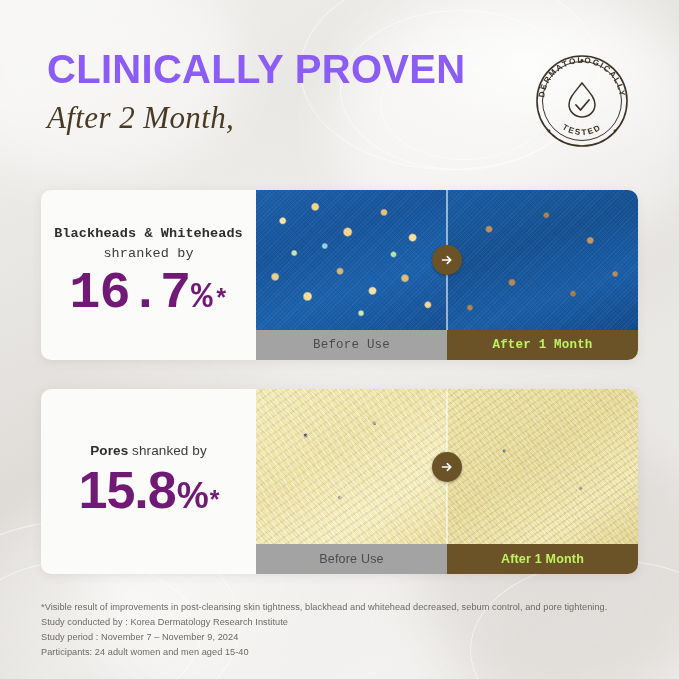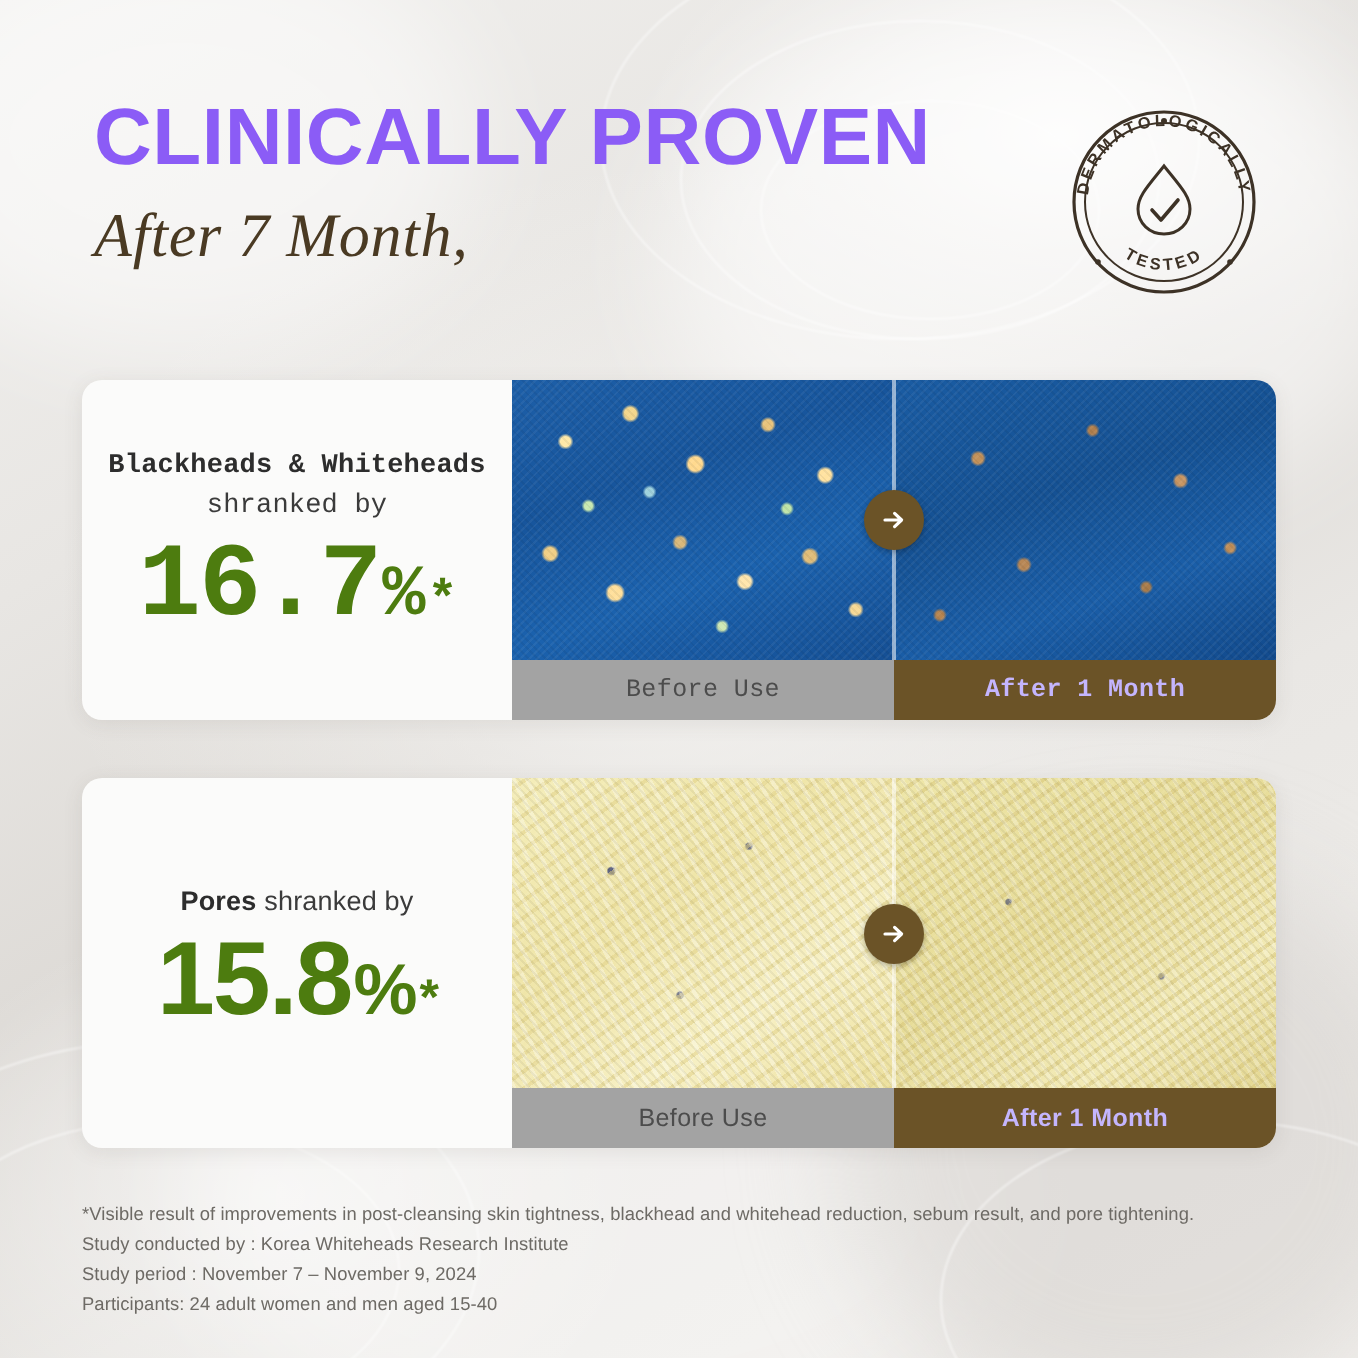--- a/index.html
+++ b/index.html
@@ -98,21 +98,21 @@
   .claim-line {
     font-size: 13.5px;
     color: #3b3b3b;
     text-align: center;
     line-height: 1.45;
     letter-spacing: 0.1px;
   }
   .claim-line b { font-weight: bold; color: #2d2d2d; }
   .pct {
     margin-top: 4px;
-    color: #4d7c0f;
+    color: #701a75;
     font-weight: bold;
     letter-spacing: -1px;
     line-height: 1;
     display: flex;
     align-items: baseline;
   }
   .pct .num { font-size: 52px; }
   .pct .sym { font-size: 36px; margin-left: 1px; }
   .pct .star { font-size: 25px; margin-left: 2px; }
 
@@ -222,21 +222,21 @@
   }
   .label {
     width: 50%;
     display: flex;
     align-items: center;
     justify-content: center;
     font-size: 12.5px;
     letter-spacing: 0.2px;
   }
   .label-before { background: #a3a3a3; color: #4c4c4c; }
-  .label-after  { background: #6b5327; color: #c4b5fd; font-weight: bold; }
+  .label-after  { background: #6b5327; color: #bef264; font-weight: bold; }
 
   
   .footnote {
     position: absolute;
     left: 41px;
     top: 600px;
     width: 600px;
     z-index: 3;
     color: #6d6a65;
     font-size: 9.2px;
@@ -255,21 +255,21 @@
   <div class="ripple" style="left:300px;top:-30px;width:300px;height:200px;"></div>
   <div class="ripple" style="left:340px;top:10px;width:240px;height:160px;"></div>
   <div class="ripple" style="left:380px;top:50px;width:170px;height:110px;"></div>
   <div class="ripple" style="left:-80px;top:520px;width:320px;height:210px;"></div>
   <div class="ripple" style="left:-40px;top:560px;width:240px;height:150px;"></div>
   <div class="ripple" style="left:470px;top:560px;width:280px;height:180px;"></div>
 </div>
 
 <div class="header">
   <div class="title-main">CLINICALLY PROVEN</div>
-  <div class="title-sub">After 7 Month,</div>
+  <div class="title-sub">After 2 Month,</div>
 </div>
 
 <div class="seal">
   <svg viewBox="0 0 108 108" width="108" height="108">
     <defs>
       <path id="arcTop" d="M 16,54 A 38,38 0 0 1 92,54" fill="none"></path>
       <path id="arcBot" d="M 20,54 A 34,34 0 0 0 88,54" fill="none"></path>
     </defs>
     <circle cx="54" cy="54" r="45" fill="none" stroke="#3d3226" stroke-width="1.6"></circle>
     <circle cx="54" cy="54" r="39.5" fill="none" stroke="#3d3226" stroke-width="1"></circle>
@@ -351,17 +351,17 @@
       </svg>
     </div>
     <div class="labels">
       <div class="label label-before">Before Use</div>
       <div class="label label-after">After 1 Month</div>
     </div>
   </div>
 </div>
 
 <div class="footnote">
-  <div>*Visible result of improvements in post-cleansing skin tightness, blackhead and whitehead reduction, sebum result, and pore tightening.</div>
-  <div>Study conducted by :  Korea Whiteheads Research Institute</div>
+  <div>*Visible result of improvements in post-cleansing skin tightness, blackhead and whitehead decreased, sebum control, and pore tightening.</div>
+  <div>Study conducted by :  Korea Dermatology Research Institute</div>
   <div>Study period : November 7 – November 9, 2024</div>
   <div>Participants: 24 adult women and men aged 15-40</div>
 </div>
 
 </body></html>

